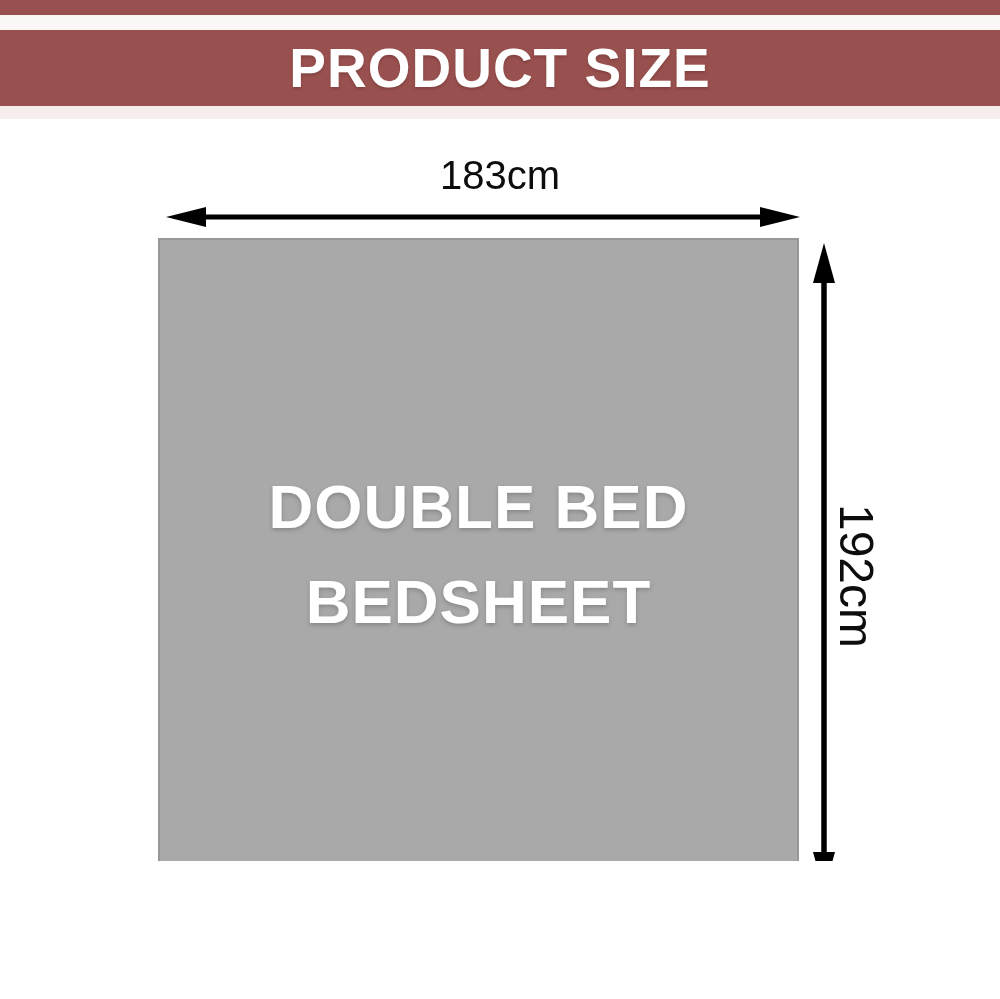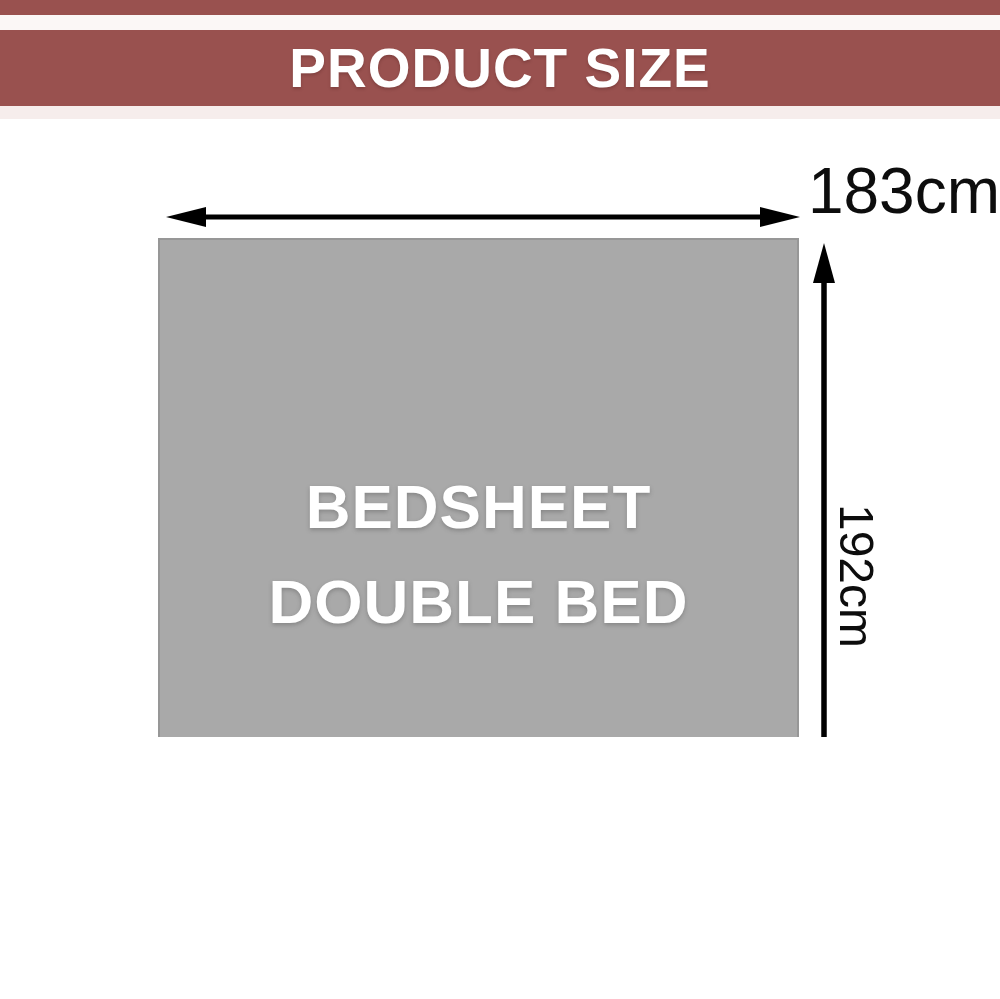--- a/index.html
+++ b/index.html
@@ -4,21 +4,21 @@
 <style>
   html, body {
     margin: 0;
     padding: 0;
     background: #ffffff;
     font-family: "Liberation Sans", "DejaVu Sans", sans-serif;
   }
   .page {
     position: relative;
     width: 1000px;
-    height: 737px;
+    height: 861px;
     background: #ffffff;
     overflow: hidden;
   }
 
   
   .stripe-top {
     position: absolute;
     left: 0; top: 0;
     width: 100%; height: 15px;
     background: #99514f;
@@ -49,24 +49,24 @@
   .stripe-bottom {
     position: absolute;
     left: 0; top: 106px;
     width: 100%; height: 13px;
     background: #f6edec;
   }
 
   
   .width-label {
     position: absolute;
-    left: 0; top: 166px;
+    left: 0; top: 150px;
     width: 100%;
-    text-align: right;
-    font-size: 64px;
+    text-align: center;
+    font-size: 40px;
     color: #0d0d0d;
     line-height: 50px;
     white-space: nowrap;
   }
   .h-arrow {
     position: absolute;
     left: 160px; top: 200px;
     width: 646px; height: 34px;
   }
 
@@ -136,22 +136,22 @@
 
   <div class="width-label">183cm</div>
 
   <svg class="h-arrow" viewBox="0 0 646 34" aria-hidden="true">
     <line x1="42" y1="17" x2="604" y2="17" stroke="#000000" stroke-width="5"></line>
     <polygon points="6,17 46,7 46,27" fill="#000000"></polygon>
     <polygon points="640,17 600,7 600,27" fill="#000000"></polygon>
   </svg>
 
   <div class="sheet">
+    <div class="sheet-line">DOUBLE BED</div>
     <div class="sheet-line">BEDSHEET</div>
-    <div class="sheet-line">DOUBLE BED</div>
   </div>
 
   <svg class="v-arrow" viewBox="0 0 36 656" aria-hidden="true">
     <line x1="18" y1="39" x2="18" y2="616" stroke="#000000" stroke-width="5.5"></line>
     <polygon points="18,3 7,43 29,43" fill="#000000"></polygon>
     <polygon points="18,652 7,612 29,612" fill="#000000"></polygon>
   </svg>
 
   <div class="height-label">192cm</div>
 

